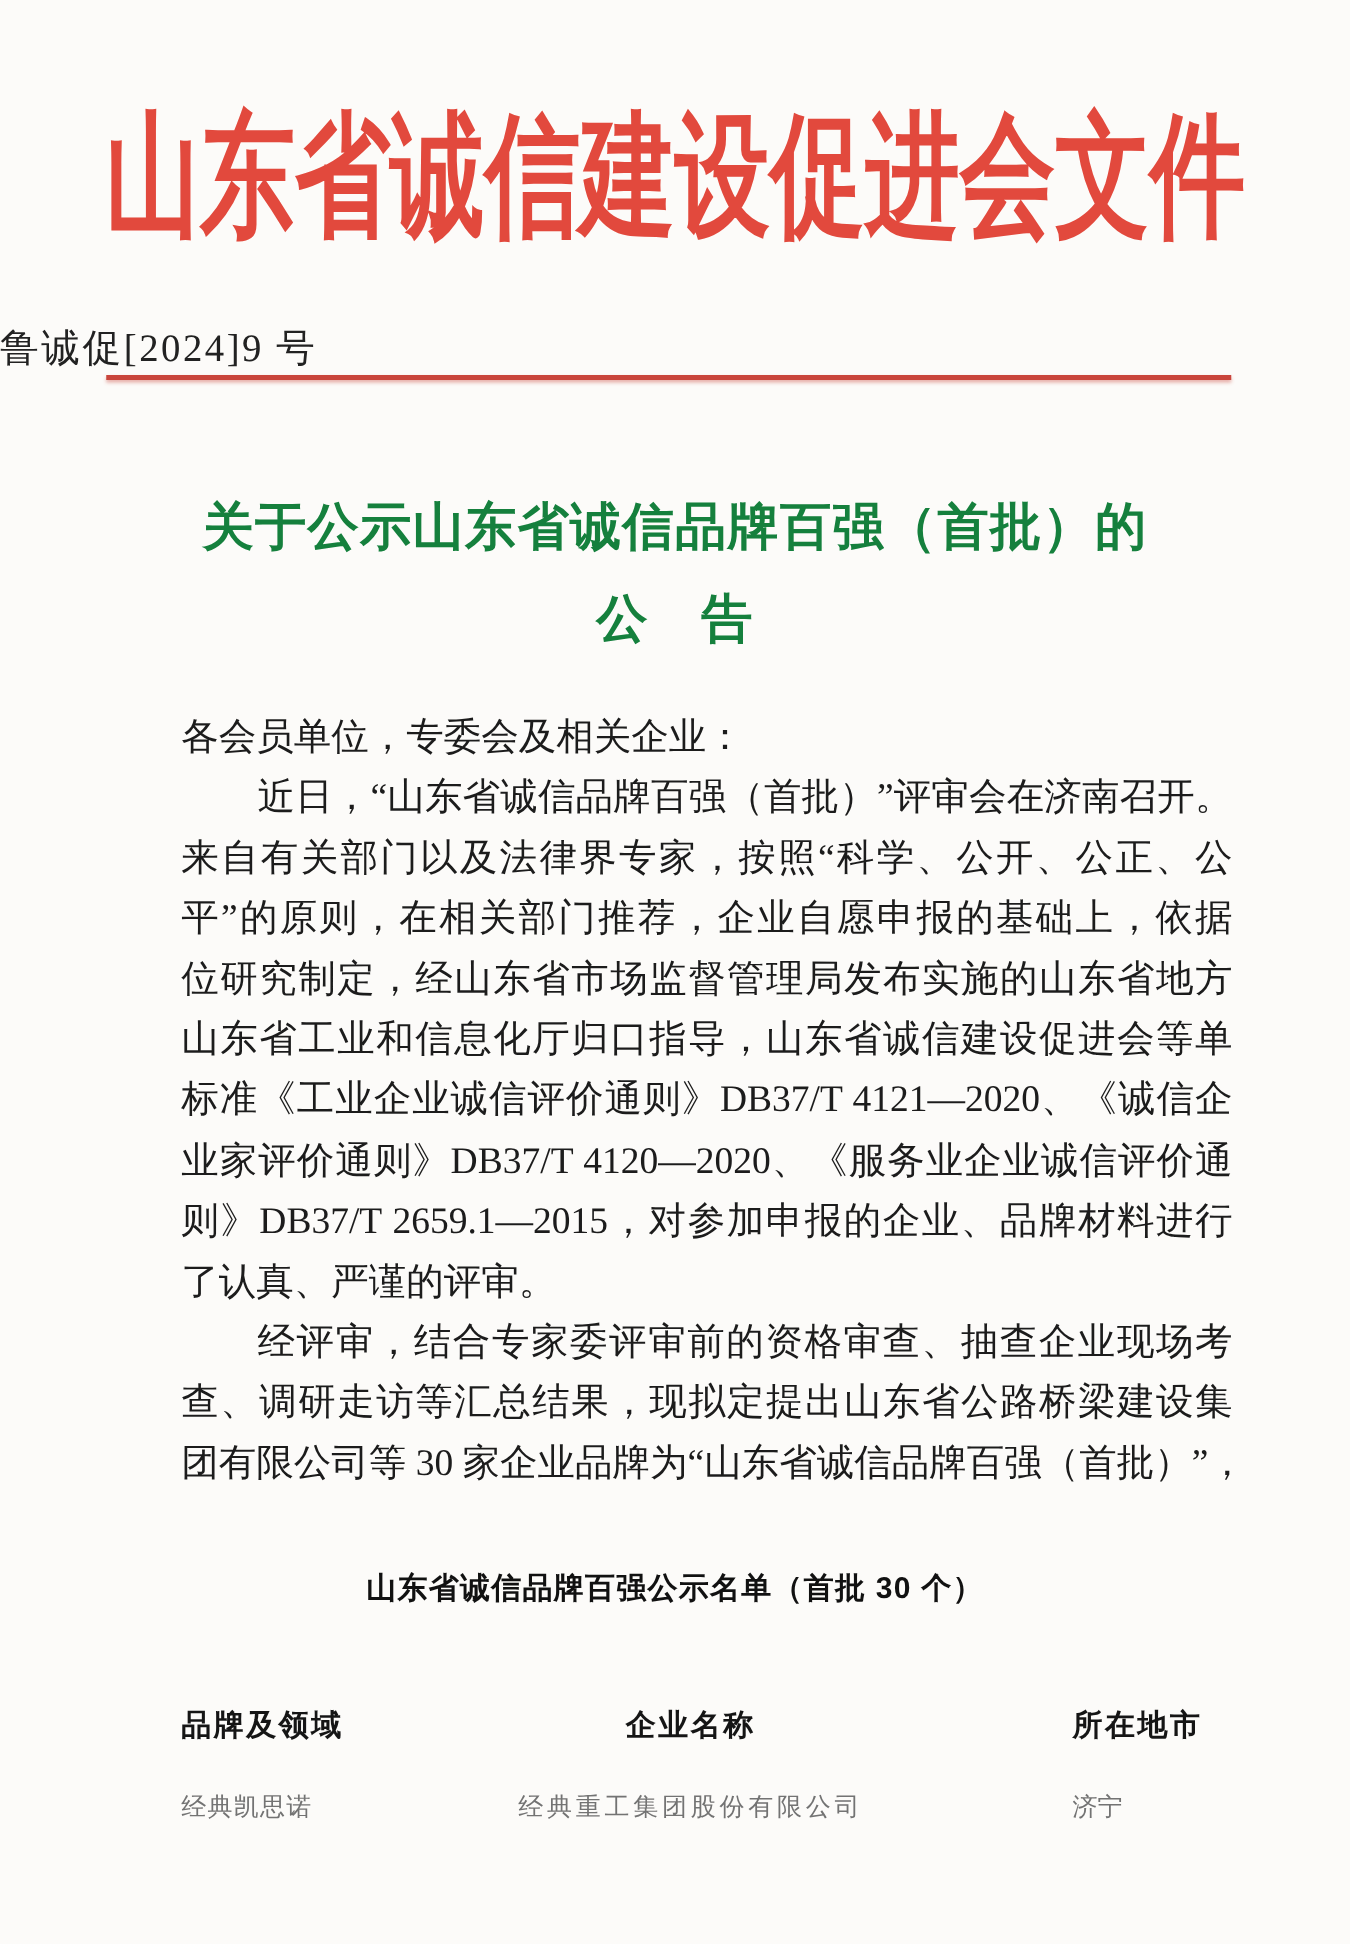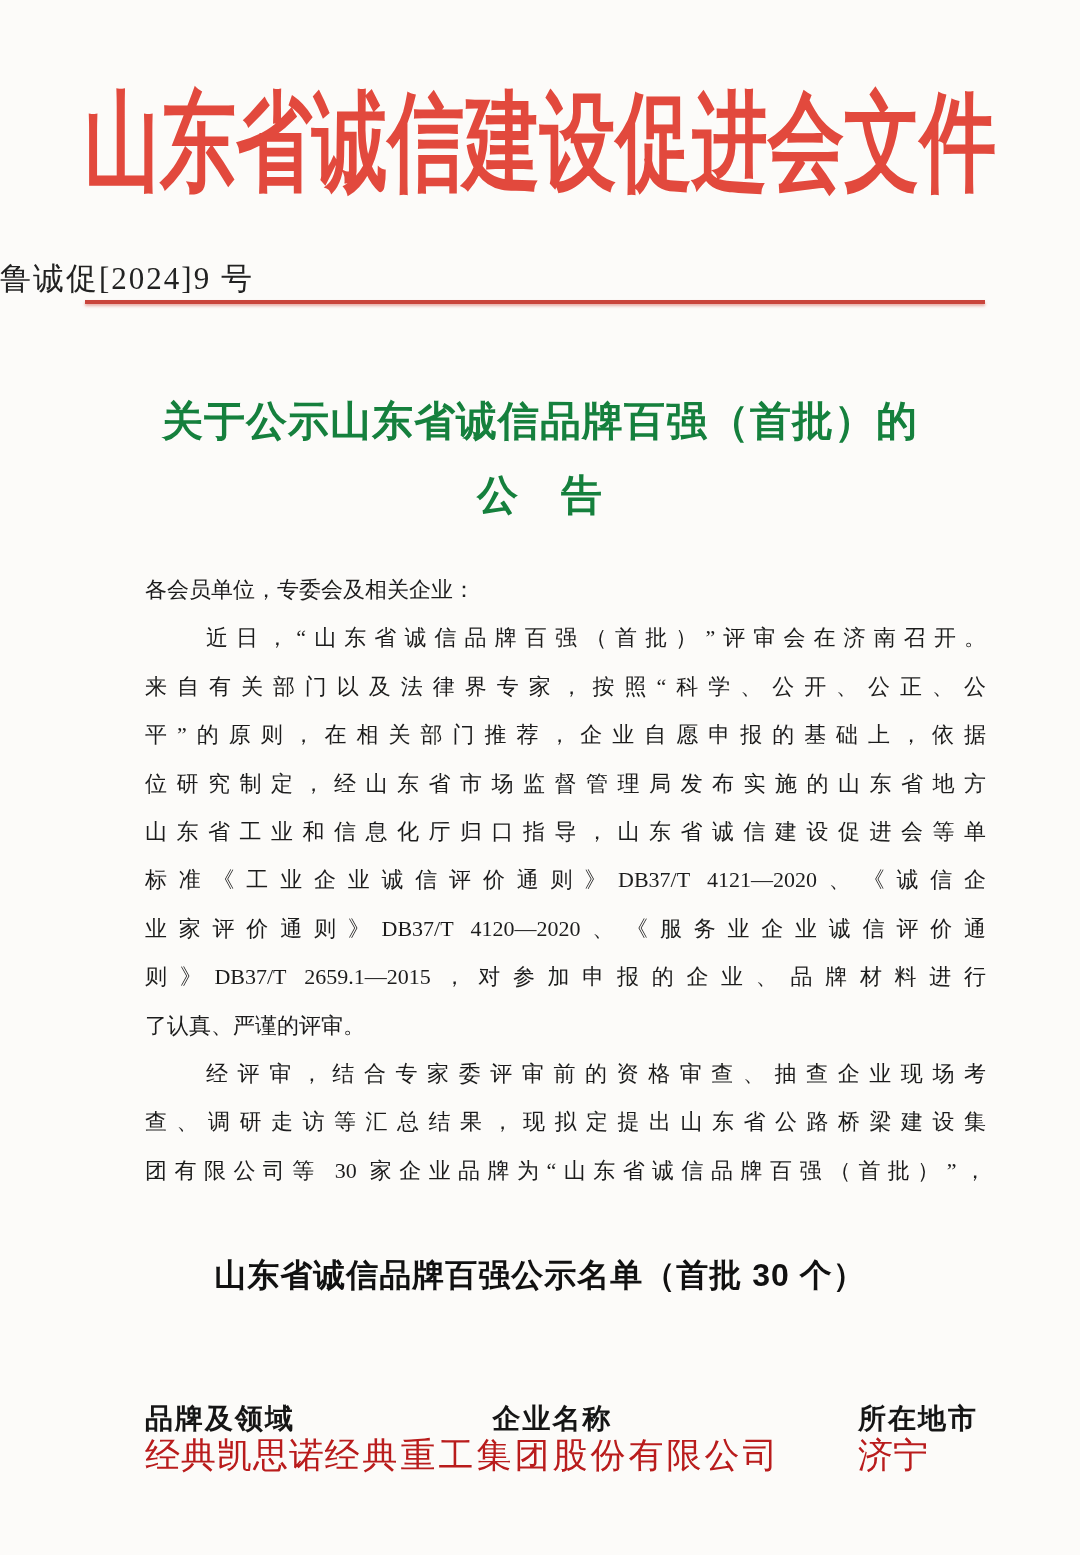--- a/index.html
+++ b/index.html
@@ -35,46 +35,46 @@
     background:var(--line-red);
     box-shadow:0 2px 3px rgba(205,75,65,.45);
   }
   .doc-title{
     position:absolute;top:384px;left:0;width:1080px;
     text-align:center;font-weight:bold;font-size:41px;
     line-height:74px;color:#15803d;letter-spacing:1px;
   }
   .body-text{
     position:absolute;top:566px;left:145px;width:841px;
-    font-size:22px;line-height:48.4px;color:#1c1c1c;
+    font-size:30px;line-height:48.4px;color:#1c1c1c;
   }
   .line{
     height:48.4px;white-space:nowrap;
     text-align:justify;text-align-last:justify;
   }
   .line.no-just{text-align:left;text-align-last:left;}
   .line.ind{padding-left:61px;}
   .list-heading{
     position:absolute;top:1254px;left:0;width:1080px;
     text-align:center;
     font-family:"Liberation Sans","DejaVu Sans",sans-serif;
-    font-weight:bold;font-size:32px;letter-spacing:1px;color:#111;
+    font-weight:bold;font-size:24px;letter-spacing:1px;color:#111;
   }
   .roster{
     position:absolute;top:1364px;left:145px;width:845px;height:130px;
   }
   .roster-row{position:absolute;left:0;width:845px;height:40px;}
   .roster-row.head{
     top:0;
     font-family:"Liberation Sans","DejaVu Sans",sans-serif;
-    font-weight:bold;font-size:28px;letter-spacing:2px;color:#151515;margin-top:36px;
+    font-weight:bold;font-size:24px;letter-spacing:2px;color:#151515;
   }
   .roster-row.data{
     top:68px;
-    font-size:35px;color:#b91c1c;
+    font-size:20px;color:#737373;
   }
   .cell{position:absolute;top:0;white-space:nowrap;}
   .c1{left:0;width:220px;text-align:left;}
   .c2{left:155px;width:505px;text-align:center;}
   .c3{left:713px;width:132px;text-align:left;}
   .data .c2{letter-spacing:3px;}
   .data .c1{letter-spacing:1px;}
 </style>
 </head>
 <body>

